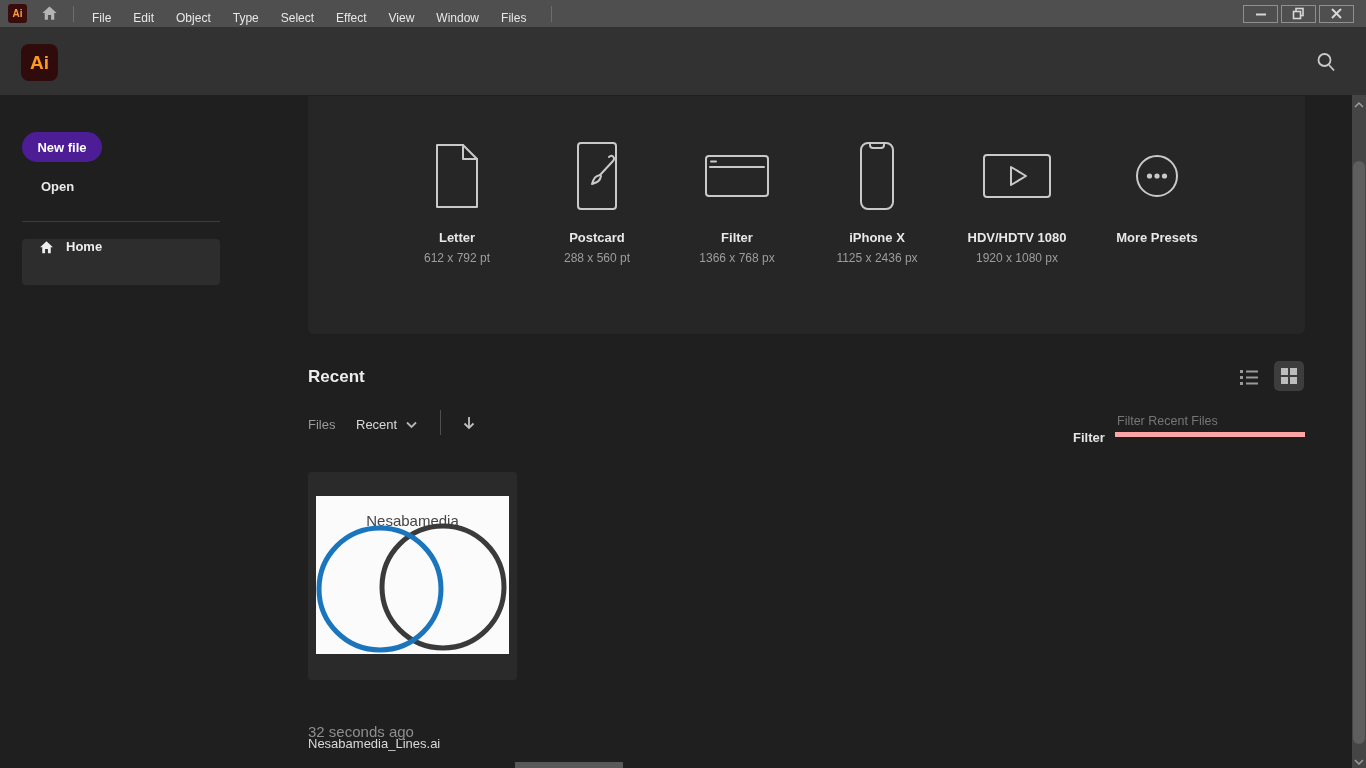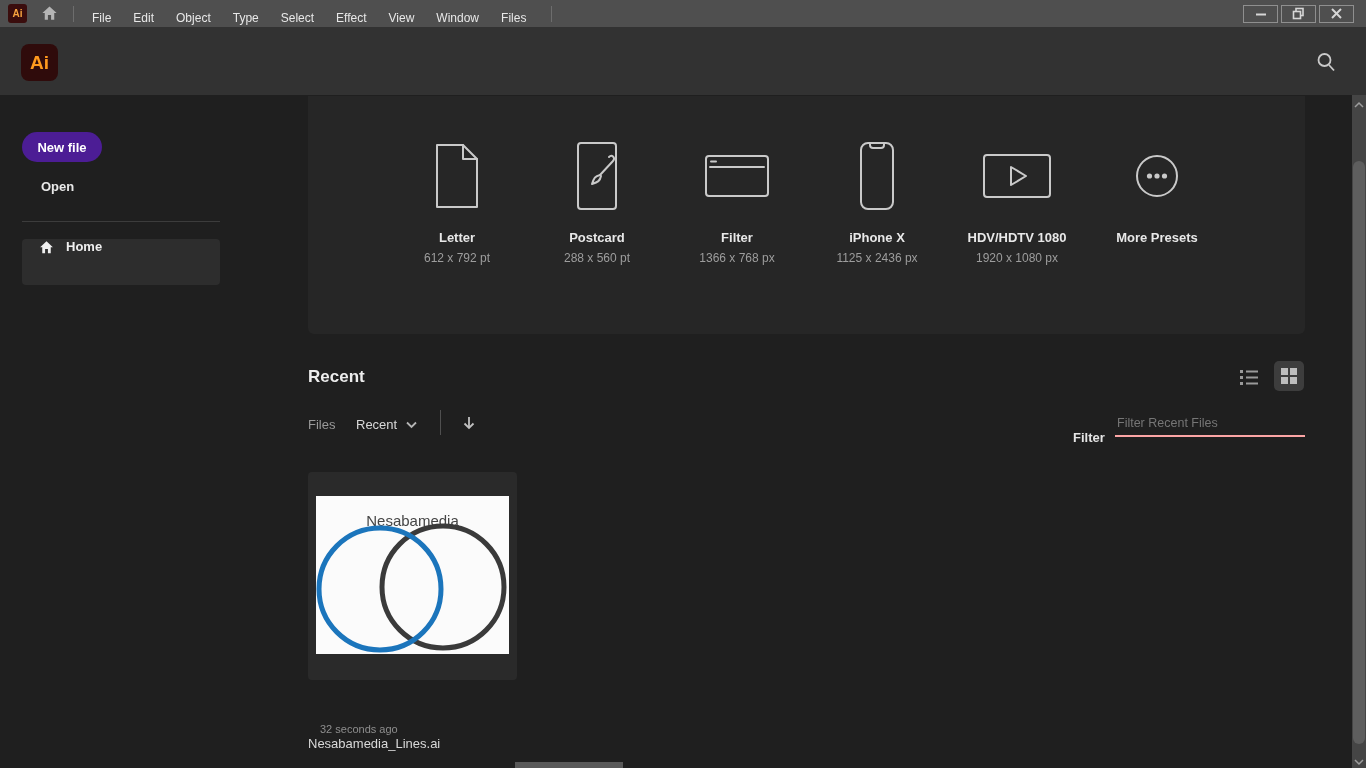--- a/index.html
+++ b/index.html
@@ -79,39 +79,39 @@
   .sort-divider{position:absolute;left:440px;top:410px;width:1px;height:25px;background:#4f4f4f;}
   .sort-dir{position:absolute;left:461px;top:415px;width:16px;height:16px;cursor:pointer;}
   .list-btn{position:absolute;left:1238px;top:366px;width:22px;height:22px;cursor:pointer;}
   .grid-btn{
     position:absolute;left:1274px;top:361px;width:30px;height:30px;border-radius:5px;
     background:#3d3d3d;display:flex;align-items:center;justify-content:center;cursor:pointer;
   }
   .filter-label{position:absolute;left:1073px;top:430px;font-size:13px;font-weight:bold;color:#e5e5e5;}
   .filter-input{
     position:absolute;left:1115px;top:410px;width:190px;height:27px;
-    background:transparent;border:none;border-bottom:2px solid #fca5a5;
+    background:transparent;border:none;border-bottom:5px solid #fca5a5;
     color:#d0d0d0;font-size:12.5px;outline:none;padding:0 2px;
     font-family:"Liberation Sans", sans-serif;
   }
   .filter-input::placeholder{color:#767676;}
   
   .file-card{
     position:absolute;left:308px;top:472px;width:209px;height:208px;border-radius:4px;
     background:#2a2a2a;cursor:pointer;
   }
   .thumb{
     position:absolute;left:8px;top:24px;width:193px;height:158px;background:#fbfbfb;overflow:hidden;
   }
   .thumb-title{
     position:absolute;left:0;top:16px;width:100%;text-align:center;
     font-size:15px;color:#454545;
   }
   .file-name{position:absolute;left:308px;top:736px;font-size:13px;color:#d9d9d9;}
-  .file-time{position:absolute;left:308px;top:723px;font-size:11px;color:#8e8e8e;margin-left:12px;}
+  .file-time{position:absolute;left:308px;top:723px;font-size:15px;color:#8e8e8e;}
   
   .vscroll{
     position:absolute;left:1352px;top:95px;width:14px;height:673px;background:#454545;
   }
   .vscroll .arrow{position:absolute;left:1px;width:12px;height:12px;cursor:pointer;}
   .vscroll .arrow.up{top:2px;}
   .vscroll .arrow.down{bottom:2px;}
   .vthumb{
     position:absolute;left:1px;top:66px;width:12px;height:583px;border-radius:6px;background:#5e5e5e;cursor:pointer;
   }

